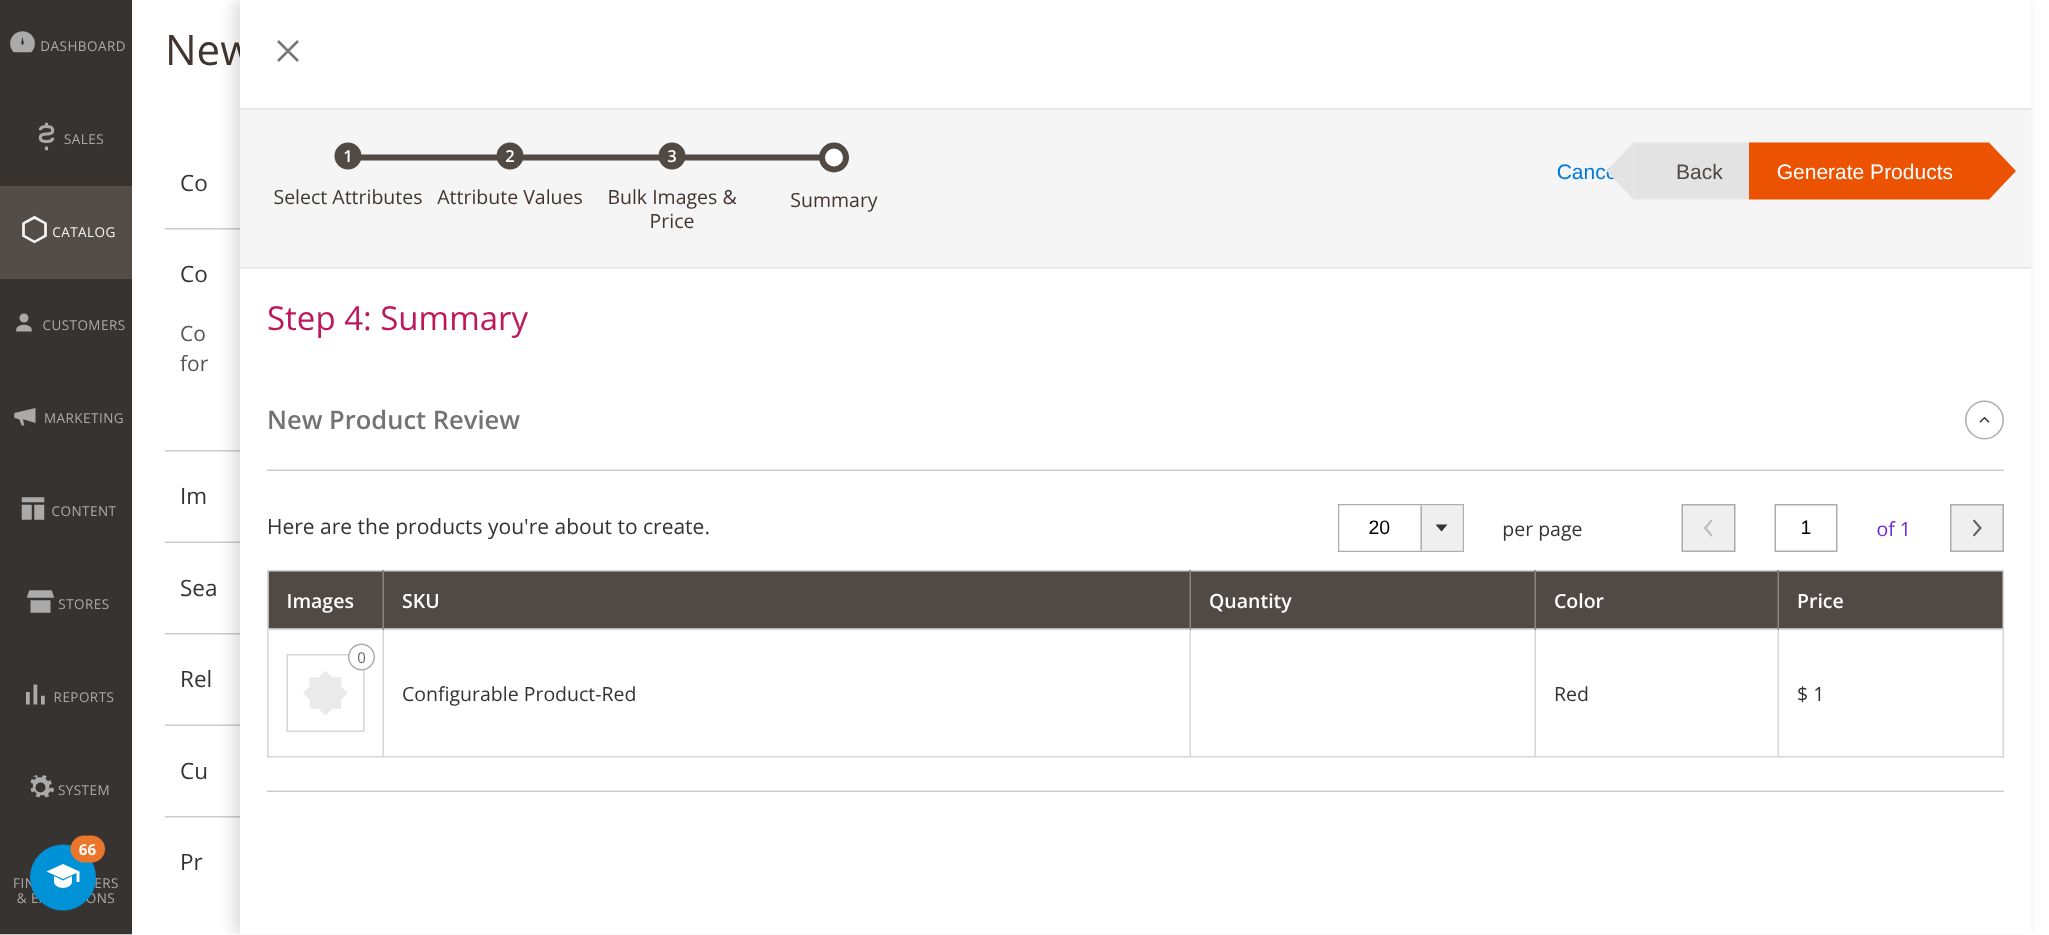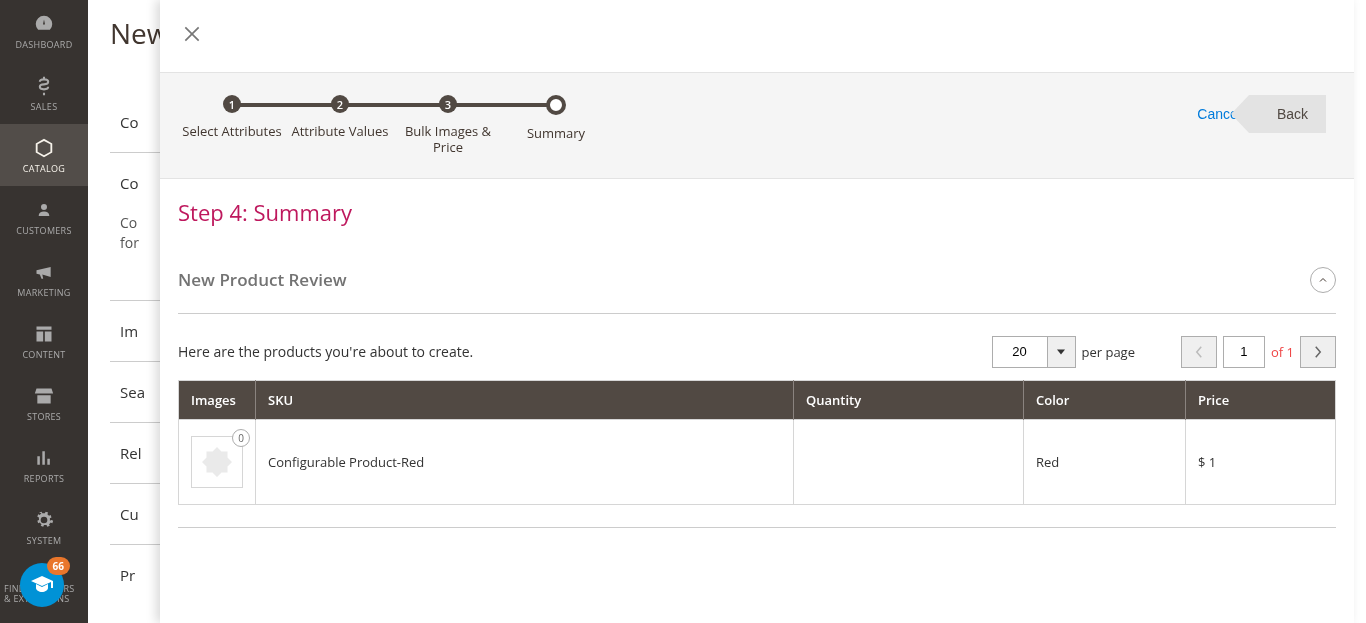--- a/index.html
+++ b/index.html
@@ -1,20 +1,20 @@
 <!DOCTYPE html>
 <html><head>
 <meta charset="utf-8">
 <style>
 * { box-sizing: border-box; margin: 0; padding: 0; }
 body { font-family: 'Open Sans', Arial, sans-serif; font-size: 14px; color: #333; background: #fff; overflow: hidden; width: 1366px; height: 623px; position: relative; }
 
 
 .sidebar { position: absolute; left: 0; top: 0; width: 88px; height: 623px; background: #373330; z-index: 1; }
-.sidebar-item { display: flex; flex-direction: column; align-items: center; justify-content: center; height: 62px; color: #aaa; font-size: 10px; cursor: pointer; padding: 8px 4px; }
+.sidebar-item { display: flex; flex-direction: row; align-items: center; justify-content: center; height: 62px; color: #aaa; font-size: 10px; text-align: center; cursor: pointer; padding: 8px 4px; }
 .sidebar-item.active { background: #524d49; color: #f7f3eb; }
 .sidebar-icon { width: 24px; height: 24px; margin-bottom: 4px; fill: currentColor; display: flex; align-items: center; justify-content: center; }
 .sidebar-label { font-size: 9px; letter-spacing: 0.3px; line-height: 1.1; }
 .sidebar-badge-wrap { position: absolute; bottom: 16px; left: 20px; }
 .sidebar-bubble { width: 44px; height: 44px; border-radius: 50%; background: #0092d6; display: flex; align-items: center; justify-content: center; position: relative; font-weight: bold; }
 .sidebar-bubble svg { fill: #fff; }
 .sidebar-badge { position: absolute; top: -6px; right: -6px; background: #e9762b; color: #fff; border-radius: 10px; font-size: 10px; padding: 2px 6px; }
 
 
 .bg-page { position: absolute; left: 88px; top: 0; right: 0; height: 623px; background: #fff; padding: 0 22px; }
@@ -49,29 +49,29 @@
 .step-content { padding: 18px 18px; }
 .step-heading { font-size: 22px; color: #be185d; font-weight: 400; margin-bottom: 40px; }
 .section-row { display: flex; justify-content: space-between; align-items: center; border-bottom: 1px solid #ccc; padding-bottom: 20px; margin-bottom: 22px; }
 .section-title { font-size: 17px; color: #737373; font-weight: 600; }
 .collapse-btn { width: 26px; height: 26px; border: 1px solid #adadad; border-radius: 50%; background: #fff; display: flex; align-items: center; justify-content: center; cursor: pointer; }
 .collapse-btn svg { stroke: #41362f; }
 
 
 .toolbar-row { display: flex; justify-content: space-between; align-items: center; margin-bottom: 12px; }
 .toolbar-note { color: #333; font-size: 14px; }
-.pager { display: flex; align-items: center; gap: 6px; }
+.pager { display: flex; align-items: center; gap: 26px; }
 .pager-select-wrap { display: flex; border: 1px solid #adadad; height: 32px; }
 .pager-select { width: 54px; border: none; text-align: center; font-size: 13px; background: #fff; }
 .pager-select-btn { width: 28px; background: #efefef; border-left: 1px solid #adadad; display: flex; align-items: center; justify-content: center; cursor: pointer; }
 .pager-label { color: #333; font-size: 13px; margin-right: 40px; }
 .pager-nav { width: 36px; height: 32px; border: 1px solid #adadad; background: #efefef; display: flex; align-items: center; justify-content: center; cursor: pointer; }
 .pager-nav.disabled { color: #bbb; }
 .pager-input { width: 42px; height: 32px; border: 1px solid #adadad; text-align: center; font-size: 13px; }
-.pager-of { font-size: 13px; color: #ef4444; }
+.pager-of { font-size: 13px; color: #6d28d9; }
 
 
 .data-table { width: 100%; border-collapse: collapse; border: 1px solid #d6d6d6; }
 .data-table thead th { background: #514943; color: #fff; font-weight: 600; font-size: 13px; text-align: left; padding: 10px 12px; border-right: 1px solid #8a837f; }
 .data-table thead th:last-child { border-right: none; }
 .data-table tbody td { padding: 16px 12px; font-size: 13px; color: #333; border-right: 1px solid #d6d6d6; vertical-align: middle; }
 .data-table tbody td:last-child { border-right: none; }
 .data-table tbody tr { border-top: 1px solid #d6d6d6; }
 .img-thumb { width: 52px; height: 52px; border: 1px solid #d6d6d6; background: #fff; display: flex; align-items: center; justify-content: center; position: relative; }
 .img-thumb svg { opacity: 0.2; }
@@ -215,20 +215,21 @@
         <div class="step-label">Bulk Images &amp; Price</div>
       </div>
       <div class="step">
         <div class="step-dot"></div>
         <div class="step-label">Summary</div>
       </div>
     </div>
     <div class="steps-actions">
       <button class="link-cancel">Cancel</button>
       <button class="btn-back">Back</button>
+      <button class="btn-generate">Generate Products</button>
     </div>
   </div>
 
   <div class="step-content">
     <h2 class="step-heading">Step 4: Summary</h2>
 
     <div class="section-row">
       <div class="section-title">New Product Review</div>
       <button class="collapse-btn">
         <svg width="12" height="12" viewBox="0 0 24 24" fill="none">

